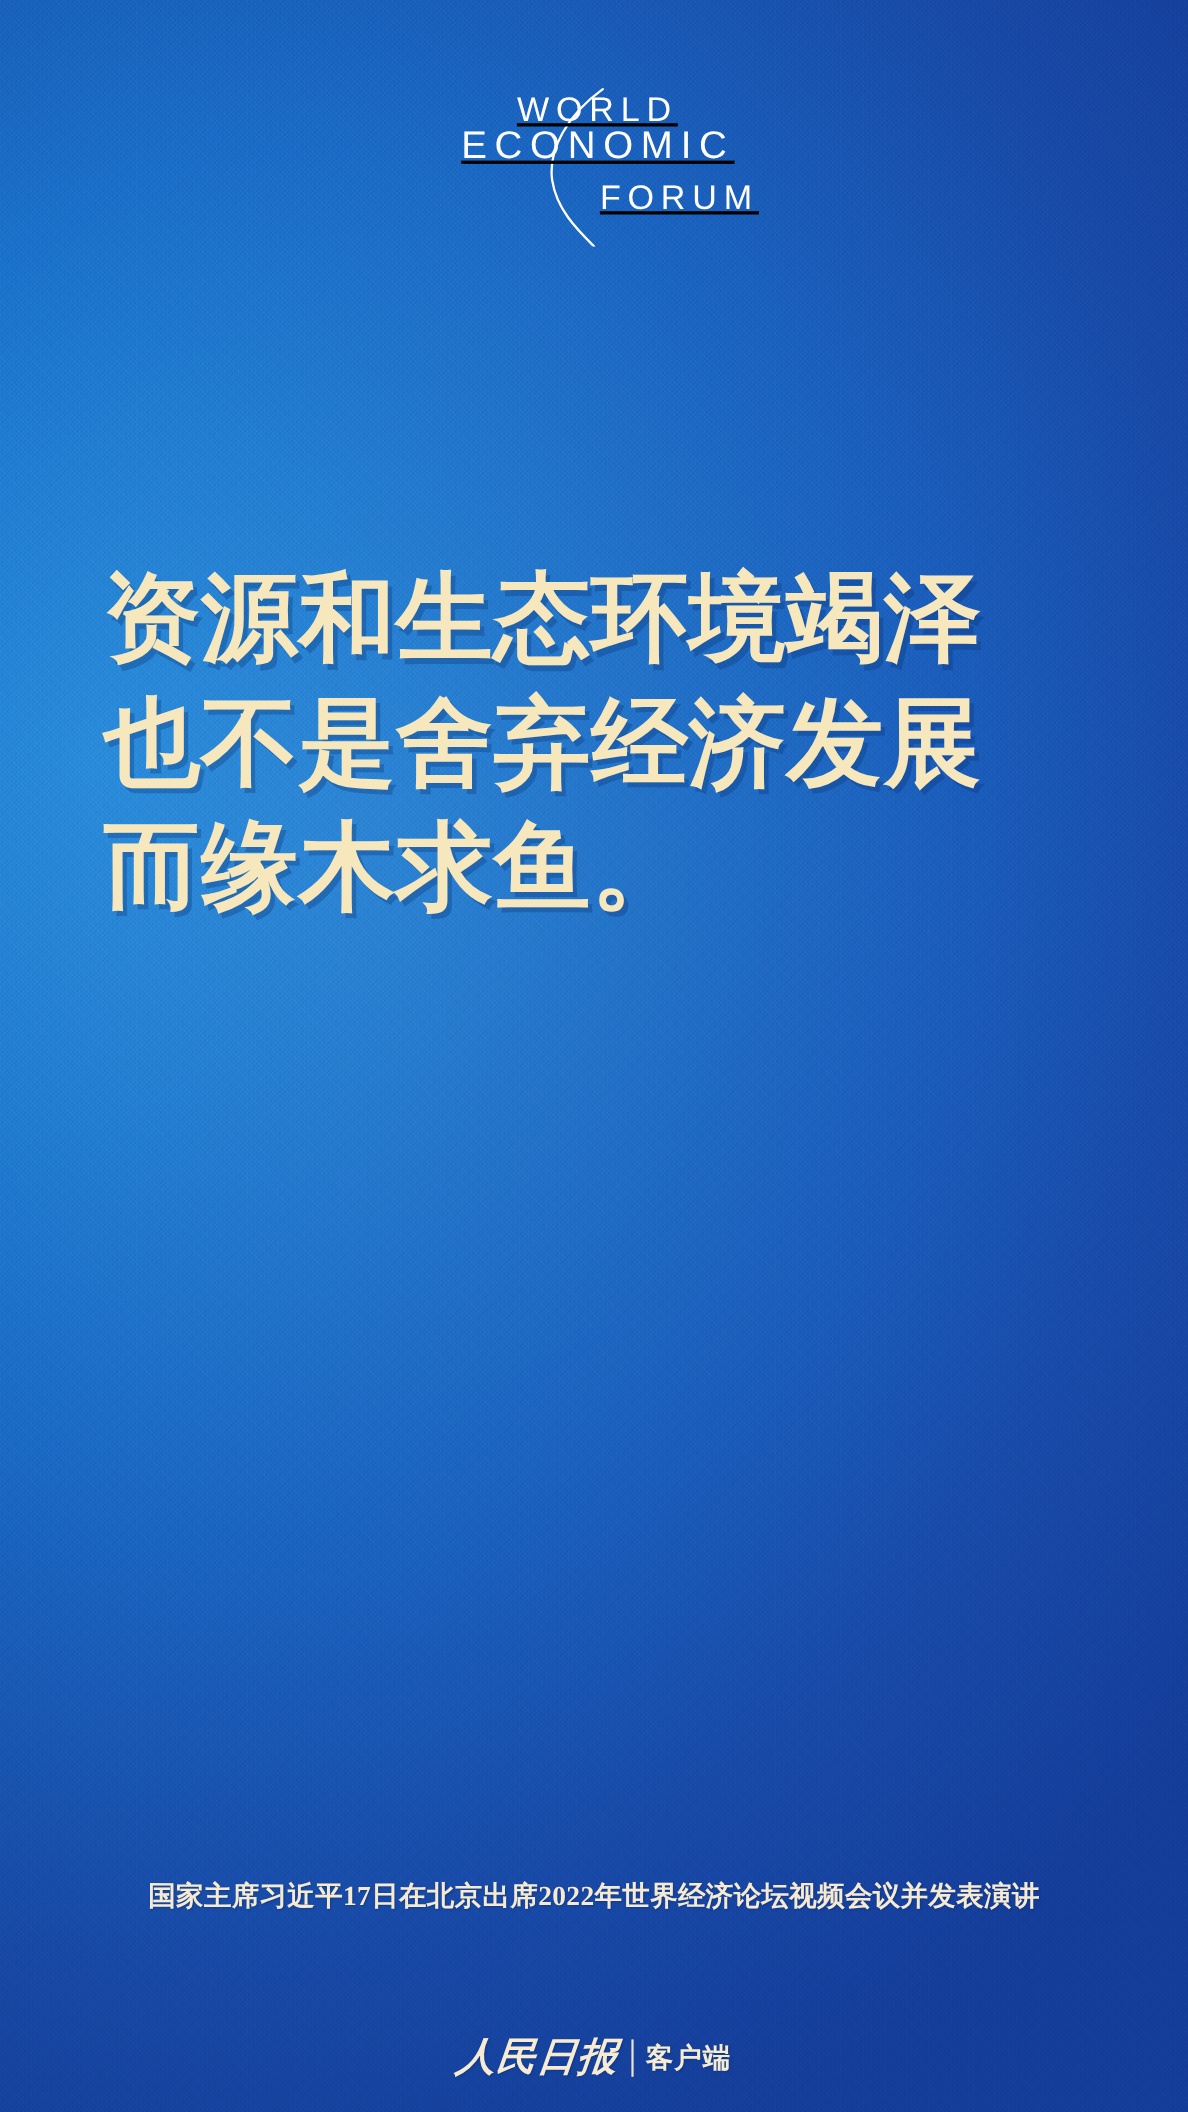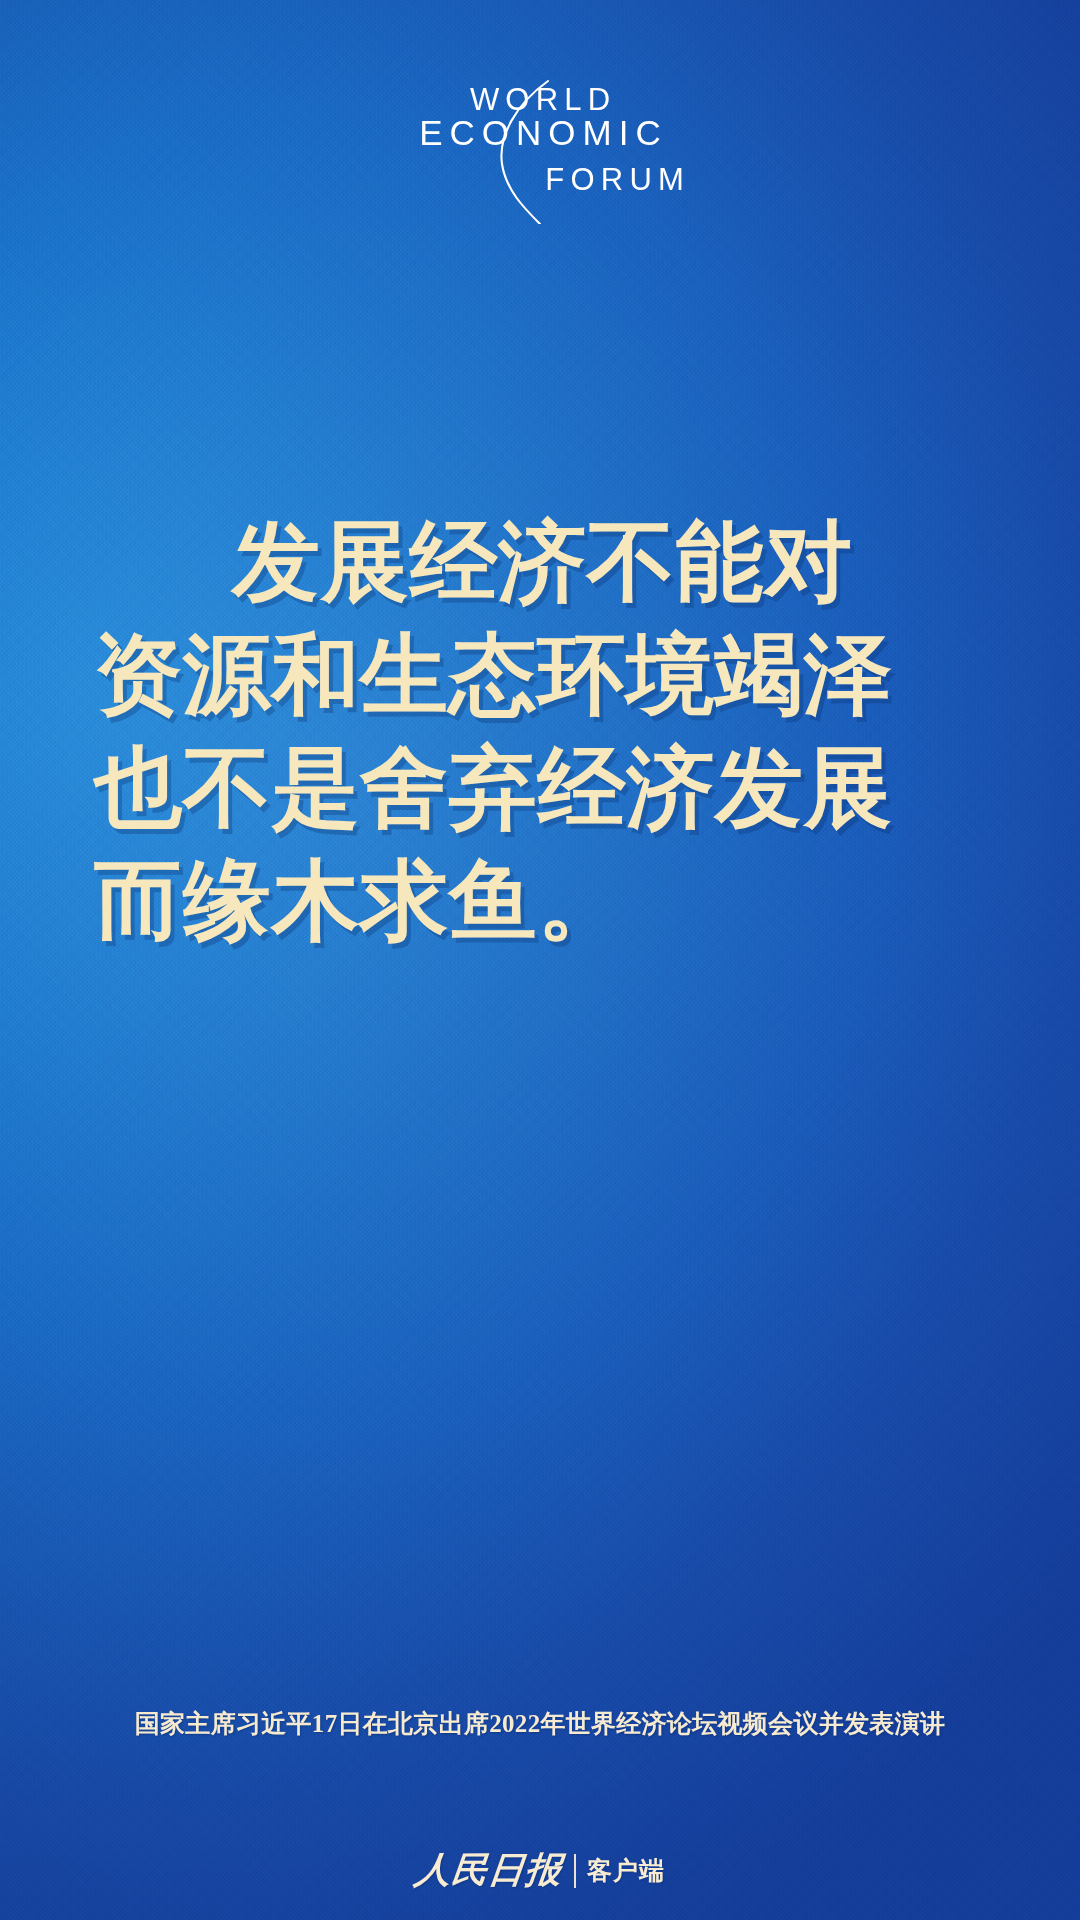--- a/index.html
+++ b/index.html
@@ -25,21 +25,21 @@
   #vignette{
     position:absolute;inset:0;pointer-events:none;
     background:radial-gradient(ellipse 95% 62% at 30% 40%, rgba(255,255,255,.07) 0%, rgba(255,255,255,0) 55%, rgba(0,20,70,.16) 100%);
   }
 
   
   #wef-logo{
     position:absolute;left:0;right:0;top:76px;height:150px;
     display:flex;align-items:center;justify-content:center;
   }
-  .wef-wrap{position:relative;width:300px;height:146px;}
+  .wef-wrap{position:relative;width:300px;height:146px;text-decoration:underline;}
   .wef-arc{position:absolute;left:0;top:0;width:300px;height:146px;}
   .wef-lines{position:relative;z-index:2;text-align:center;color:#ffffff;}
   .wef-line{
     font-family:"Liberation Sans","DejaVu Sans",sans-serif;
     font-weight:300;color:#fff;line-height:1;
     letter-spacing:.20em;
   }
   .wef-l1{font-size:31px;margin-top:6px;padding-left:.20em;}
   .wef-l2{font-size:35px;margin-top:0;padding-left:.20em;}
   .wef-l3{font-size:31px;margin-top:14px;padding-left:.20em;text-align:right;}
@@ -115,21 +115,20 @@
       </svg>
       <div class="wef-lines">
         <div class="wef-line wef-l1">WORLD</div>
         <div class="wef-line wef-l2">ECONOMIC</div>
         <div class="wef-line wef-l3">FORUM</div>
       </div>
     </div>
   </div>
 
   <div id="headline">
-    <div class="hl-line indent">发展经济不能对</div>
     <div class="hl-line">资源和生态环境竭泽</div>
     <div class="hl-line">也不是舍弃经济发展</div>
     <div class="hl-line">而缘木求鱼。</div>
   </div>
 
   <div id="caption">
     <span class="cap-text">国家主席习近平17日在北京出席2022年世界经济论坛视频会议并发表演讲</span>
   </div>
 
   <div id="footer-brand">

